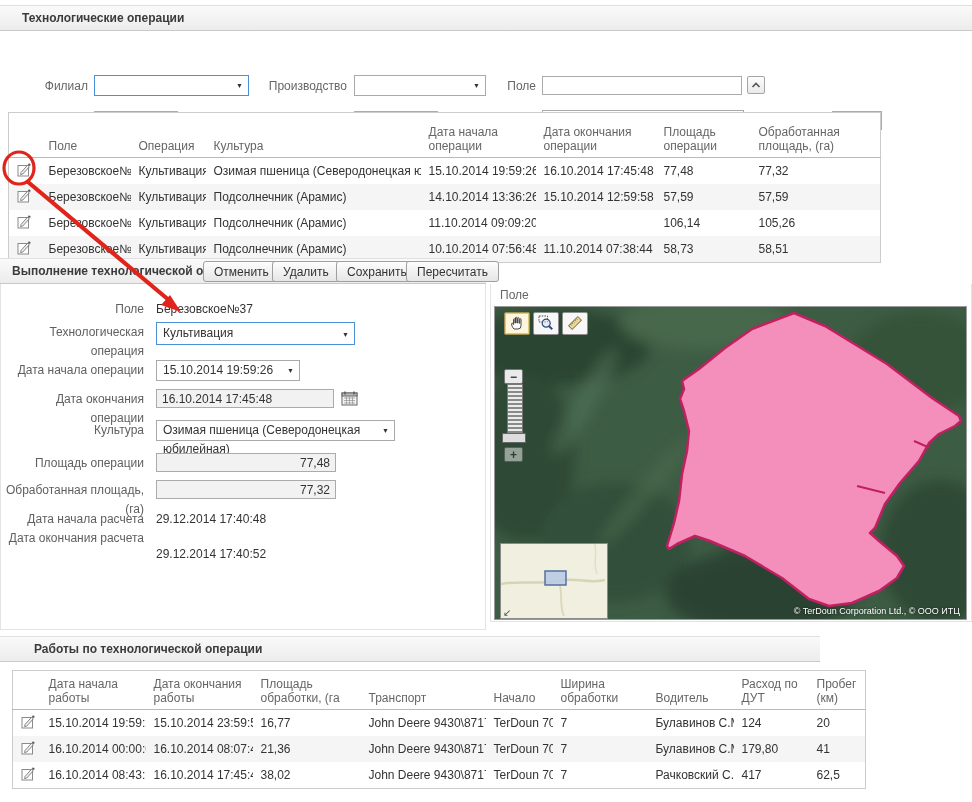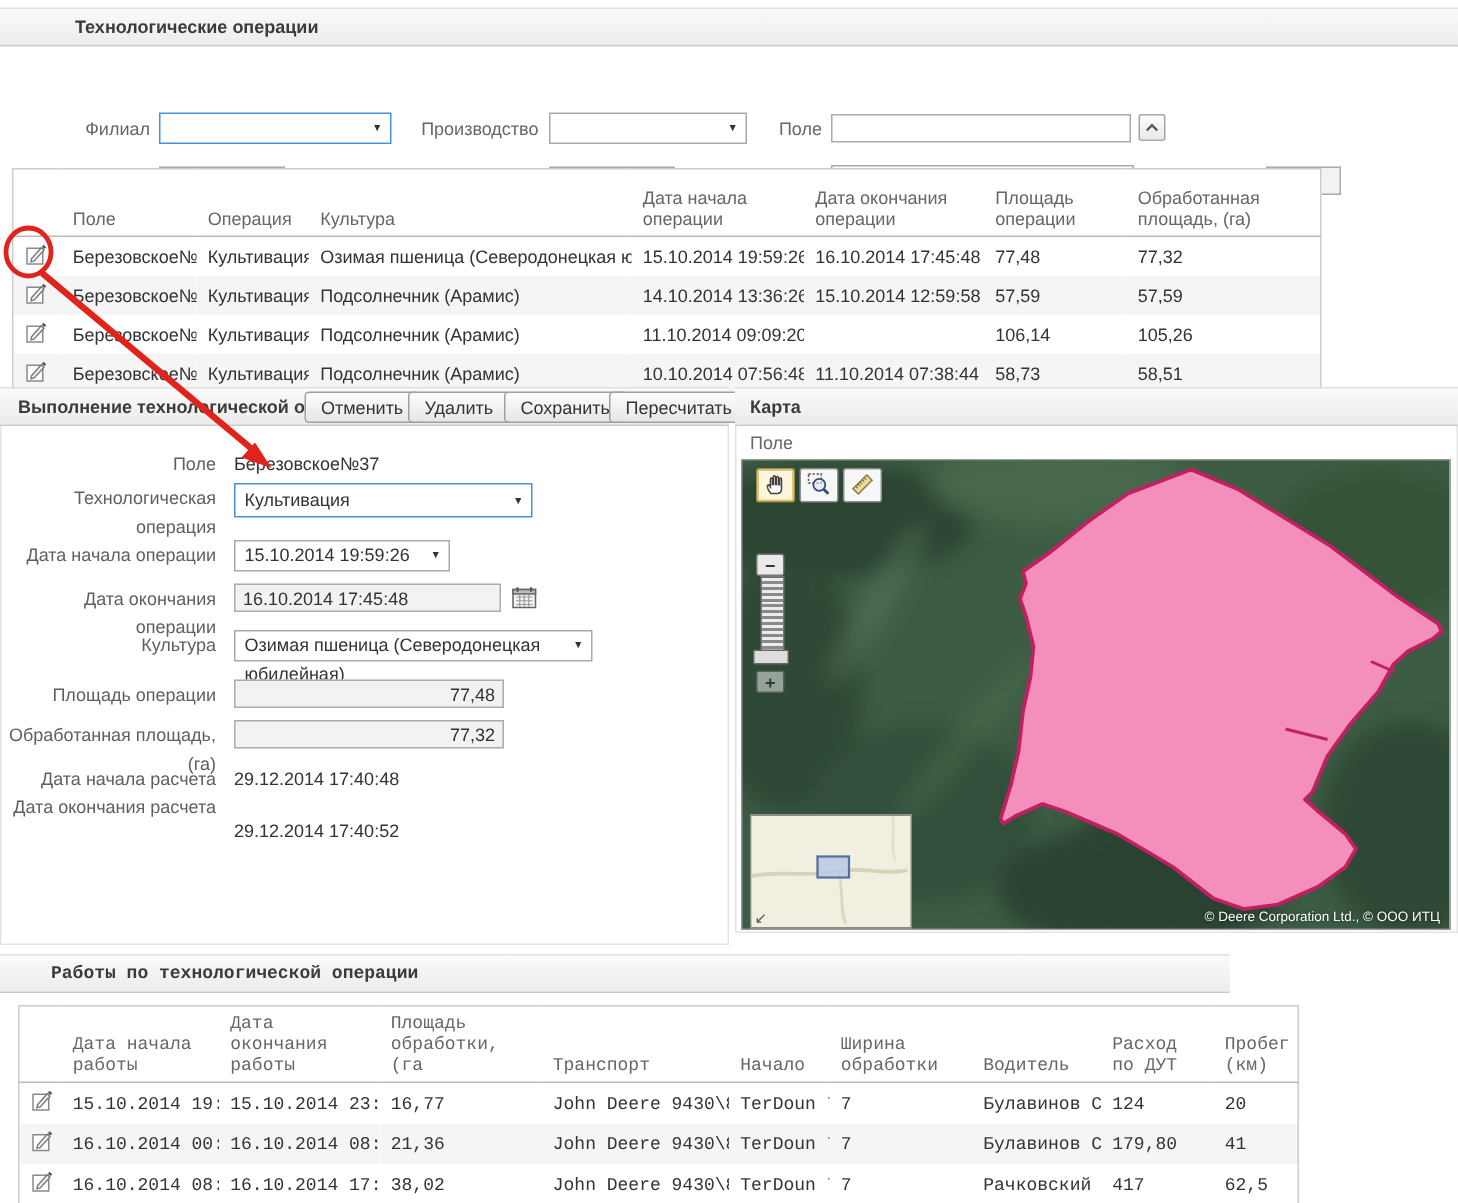--- a/index.html
+++ b/index.html
@@ -7,21 +7,21 @@
         font-family:"Liberation Sans",sans-serif;font-size:12px;color:#333;}
 
   
   .panel-header{position:absolute;left:0;right:0;height:24px;line-height:24px;
     background:linear-gradient(#fafafa,#ececec);
     border-top:1px solid #e0e0e0;border-bottom:1px solid #c9c9c9;
     font-weight:bold;color:#3b3b3b;}
   .panel-header .ph-title{padding-left:22px;}
 
   
-  .filters{position:absolute;left:12px;top:30px;width:828px;height:80px;}
+  .filters{position:absolute;left:0;top:30px;width:828px;height:80px;}
   .f-label{position:absolute;height:20px;line-height:20px;color:#666;text-align:right;}
   .sel{position:absolute;background:#fff;border:1px solid #a9a9a9;height:19px;line-height:19px;
        padding:0 18px 0 6px;cursor:pointer;}
   .sel.blue{border:1px solid #4a90d9;}
   .sel .arr{position:absolute;right:5px;top:6px;font-size:7px;color:#333;line-height:1;}
   .inp{position:absolute;border:1px solid #ababab;background:#fff;height:17px;
        font-family:"Liberation Sans",sans-serif;font-size:12px;color:#333;padding:0 5px;}
   .inp.gray{background:#f2f2f2;}
   .inp.num{text-align:right;}
   .mini-btn{position:absolute;width:18px;height:18px;background:linear-gradient(#fdfdfd,#e9e9e9);
@@ -73,36 +73,36 @@
        background:repeating-linear-gradient(#ececec 0 2px,#8a8a8a 2px 4px);cursor:pointer;}
   .zoom-handle{position:absolute;left:7px;top:126px;width:22px;height:8px;background:#ddd;
        border:1px solid #666;border-radius:1px;cursor:grab;}
   .overview{position:absolute;left:5px;top:236px;width:106px;height:74px;background:#f1efdf;
        border:1px solid #8a8a8a;cursor:pointer;}
   .overview .ov-arrow{position:absolute;left:2px;bottom:0px;font-size:10px;color:#555;}
   .map-copyright{position:absolute;right:6px;bottom:3px;color:#fff;font-size:9px;
        text-shadow:0 0 2px rgba(0,0,0,.6);}
 
   
-  .panel-works{position:absolute;left:0;top:634px;width:820px;height:168px;font-family:Liberation Mono, monospace;}
+  .panel-works{position:absolute;left:0;top:634px;width:820px;height:168px;}
   .panel-works .panel-header .ph-title{padding-left:34px;}
   .works-table{position:absolute;left:12px;top:36px;width:853px;}
   .works-table th{height:30px;}
   .works-table th.wrap{white-space:normal;}
   .works-table td{height:18px;}
 
   
   .annotation{position:absolute;left:0;top:0;z-index:50;pointer-events:none;}
 </style>
 </head>
 <body>
 
 <div class="page">
 
-  <div class="panel-header" style="top:5px;padding-left:28px;">
+  <div class="panel-header" style="top:5px;">
     <span class="ph-title">Технологические операции</span>
   </div>
 
   <div class="filters">
 
     <span class="f-label" style="left:0;top:46px;width:88px;">Филиал</span>
     <div class="sel blue" style="left:94px;top:45px;width:129px;">
       <span></span>
       <span class="arr">▼</span>
     </div>
@@ -292,23 +292,20 @@
 
       <span class="fr-label" style="top:226px;">Дата начала расчета</span>
       <span class="fr-value" style="top:226px;">29.12.2014 17:40:48</span>
 
       <span class="fr-label" style="top:245px;">Дата окончания расчета</span>
       <span class="fr-value" style="top:261px;">29.12.2014 17:40:52</span>
     </div>
   </section>
 
   <section class="panel-map">
-    <div class="panel-header" style="top:0;">
-      <span class="ph-title">Карта</span>
-    </div>
     <div class="map-body">
       <span class="map-field-label">Поле</span>
 
       <div class="map-viewport">
         <svg width="471" height="312" viewBox="0 0 471 312">
           <defs>
               <filter id="b" x="-30%" y="-30%" width="160%" height="160%">
                 <feGaussianBlur stdDeviation="7"></feGaussianBlur>
               </filter>
             </defs>
@@ -361,21 +358,21 @@
           <svg width="104" height="72" viewBox="0 0 104 72">
             <rect width="104" height="72" fill="#f1efdf"></rect>
             <path d="M0 40 C20 36 38 41 56 37 C74 33 90 40 104 36" fill="none" stroke="#d8d3b6" stroke-width="2.5"></path>
             <path d="M58 38 C62 48 58 62 63 72" fill="none" stroke="#ddd8bd" stroke-width="2"></path>
             <path d="M94 0 C96 12 92 20 96 30" fill="none" stroke="#e2ddc4" stroke-width="1.5"></path>
             <rect x="44" y="27" width="21" height="14" fill="#b9c9e6" fill-opacity="0.85" stroke="#54719f" stroke-width="1.5"></rect>
           </svg>
           <span class="ov-arrow">↙</span>
         </div>
 
-        <span class="map-copyright">© Deere Corporation Ltd., © ООО ИТЦ</span>
+        <span class="map-copyright">© TerDoun Corporation Ltd., © ООО ИТЦ</span>
       </div>
     </div>
   </section>
 
   <section class="panel-works">
     <div class="panel-header" style="top:2px;">
       <span class="ph-title">Работы по технологической операции</span>
     </div>
     <table class="grid works-table">
       <colgroup>

